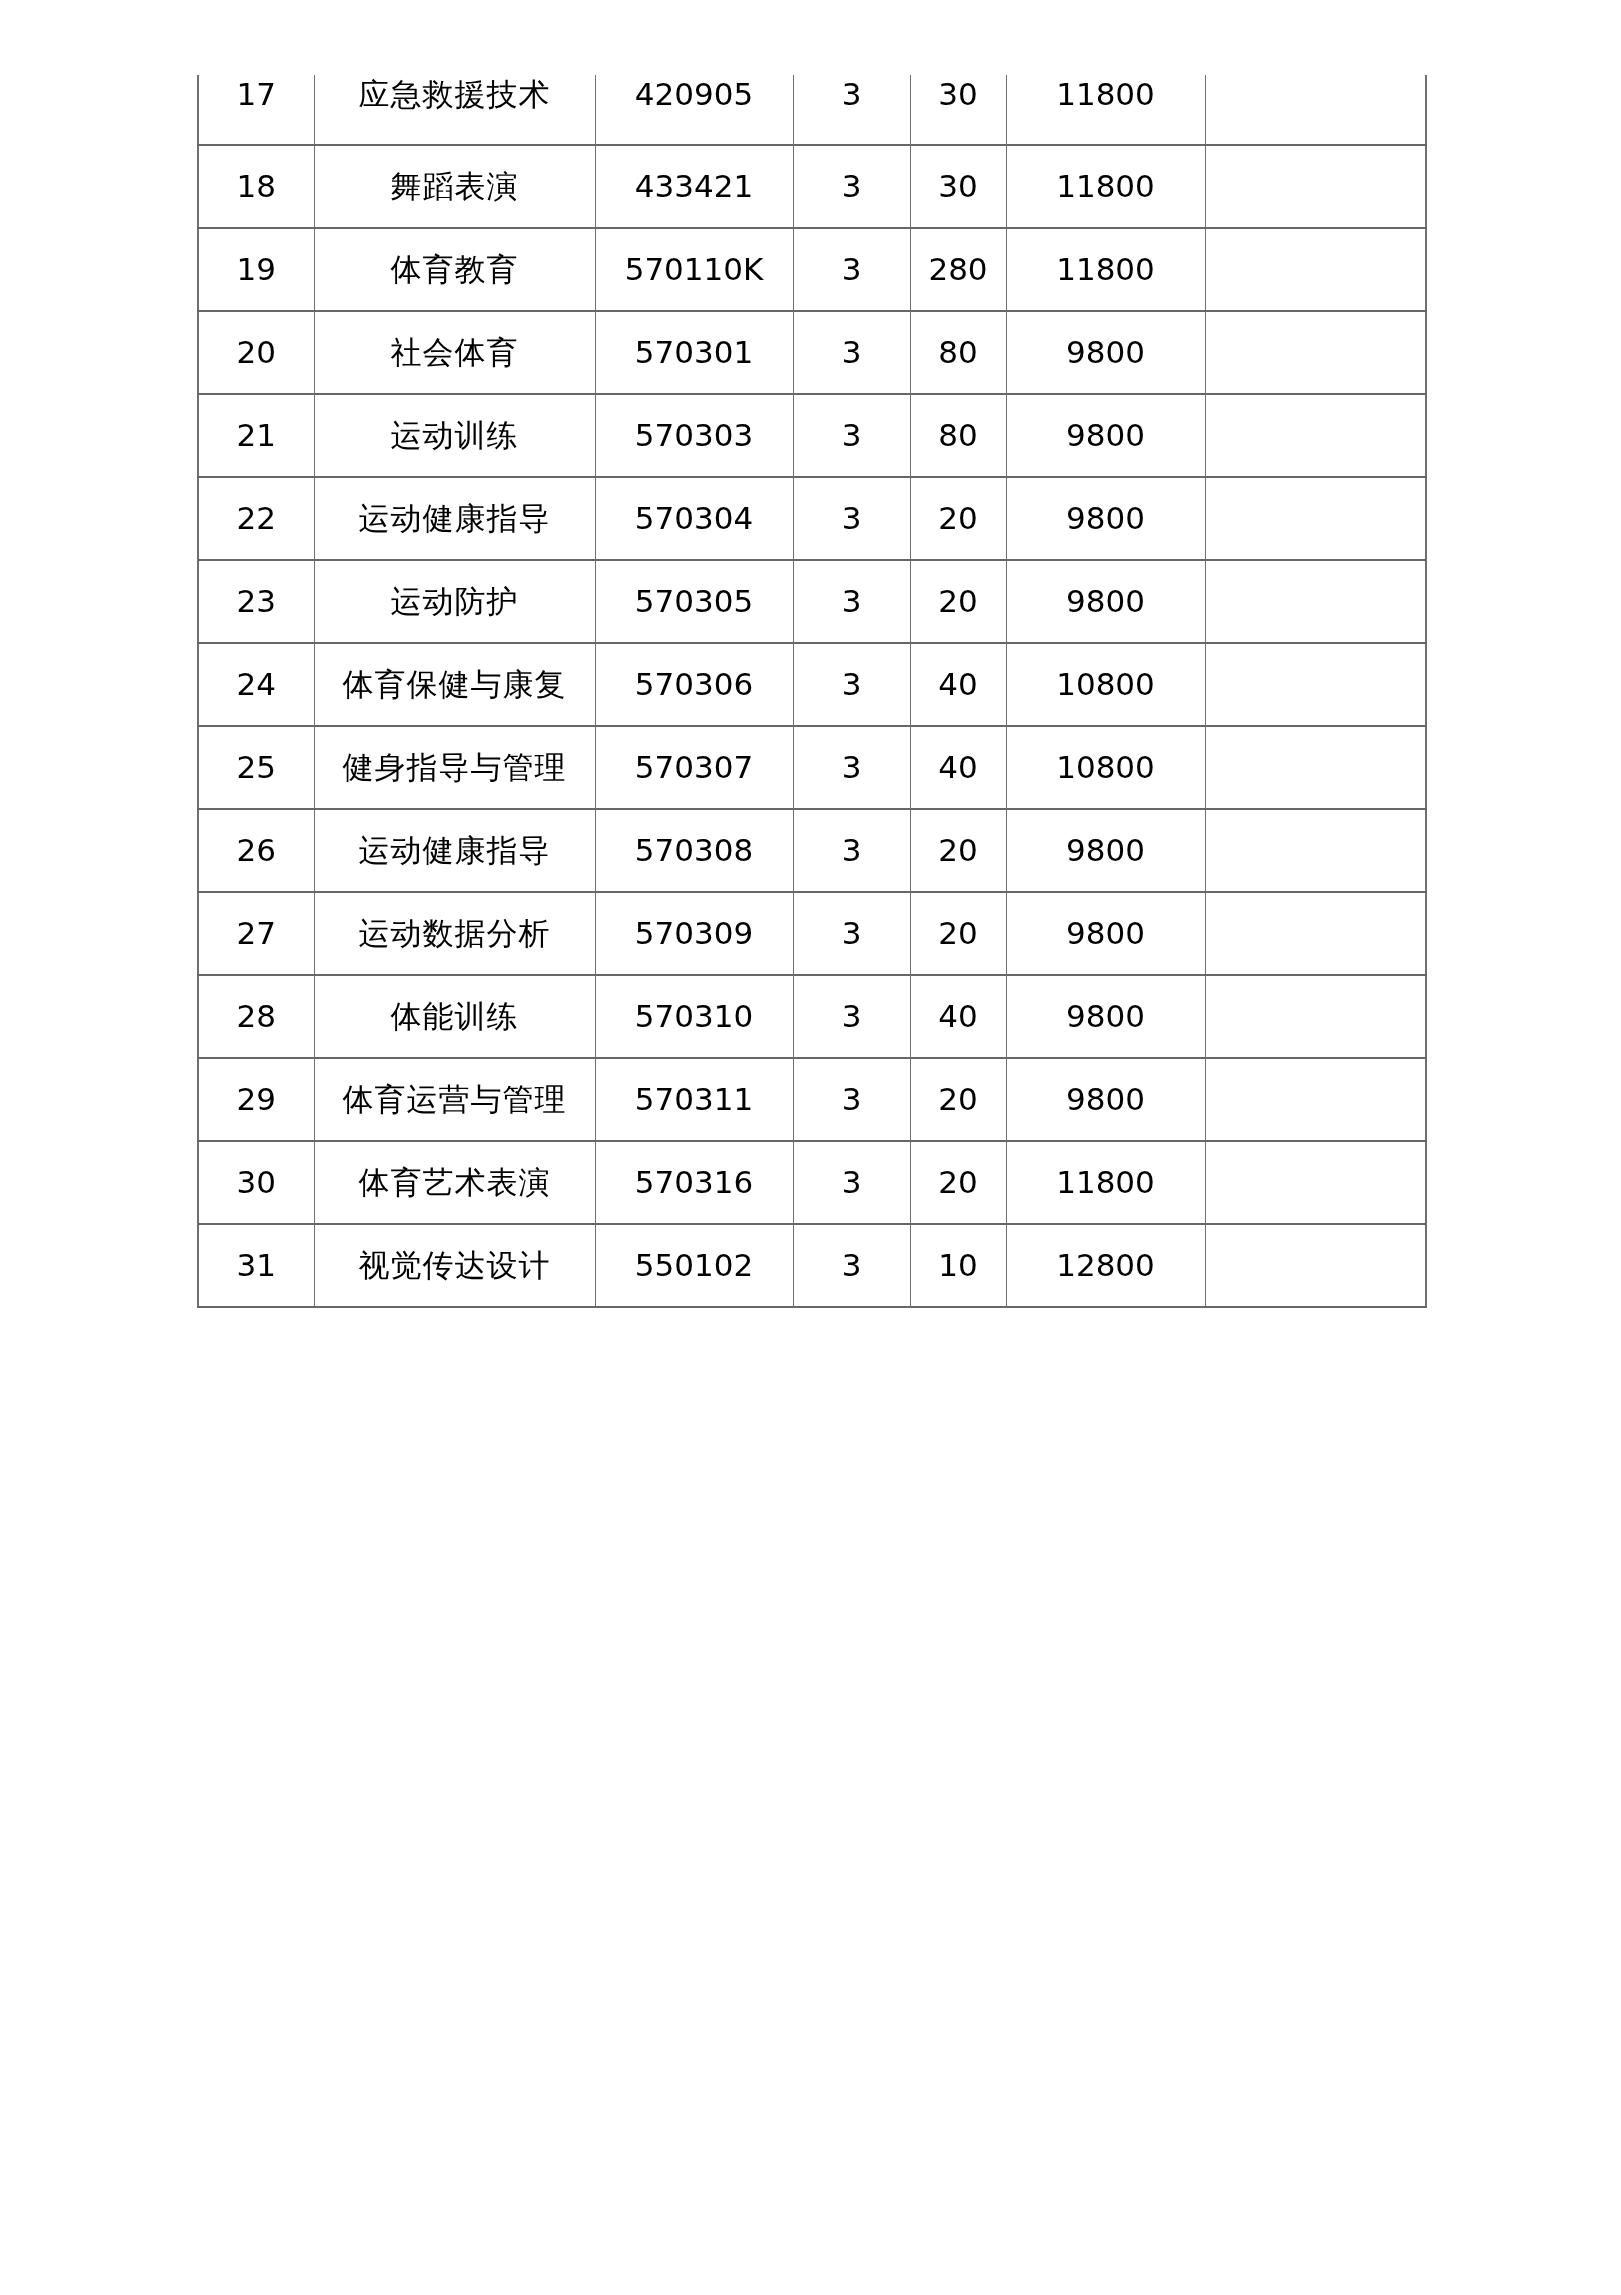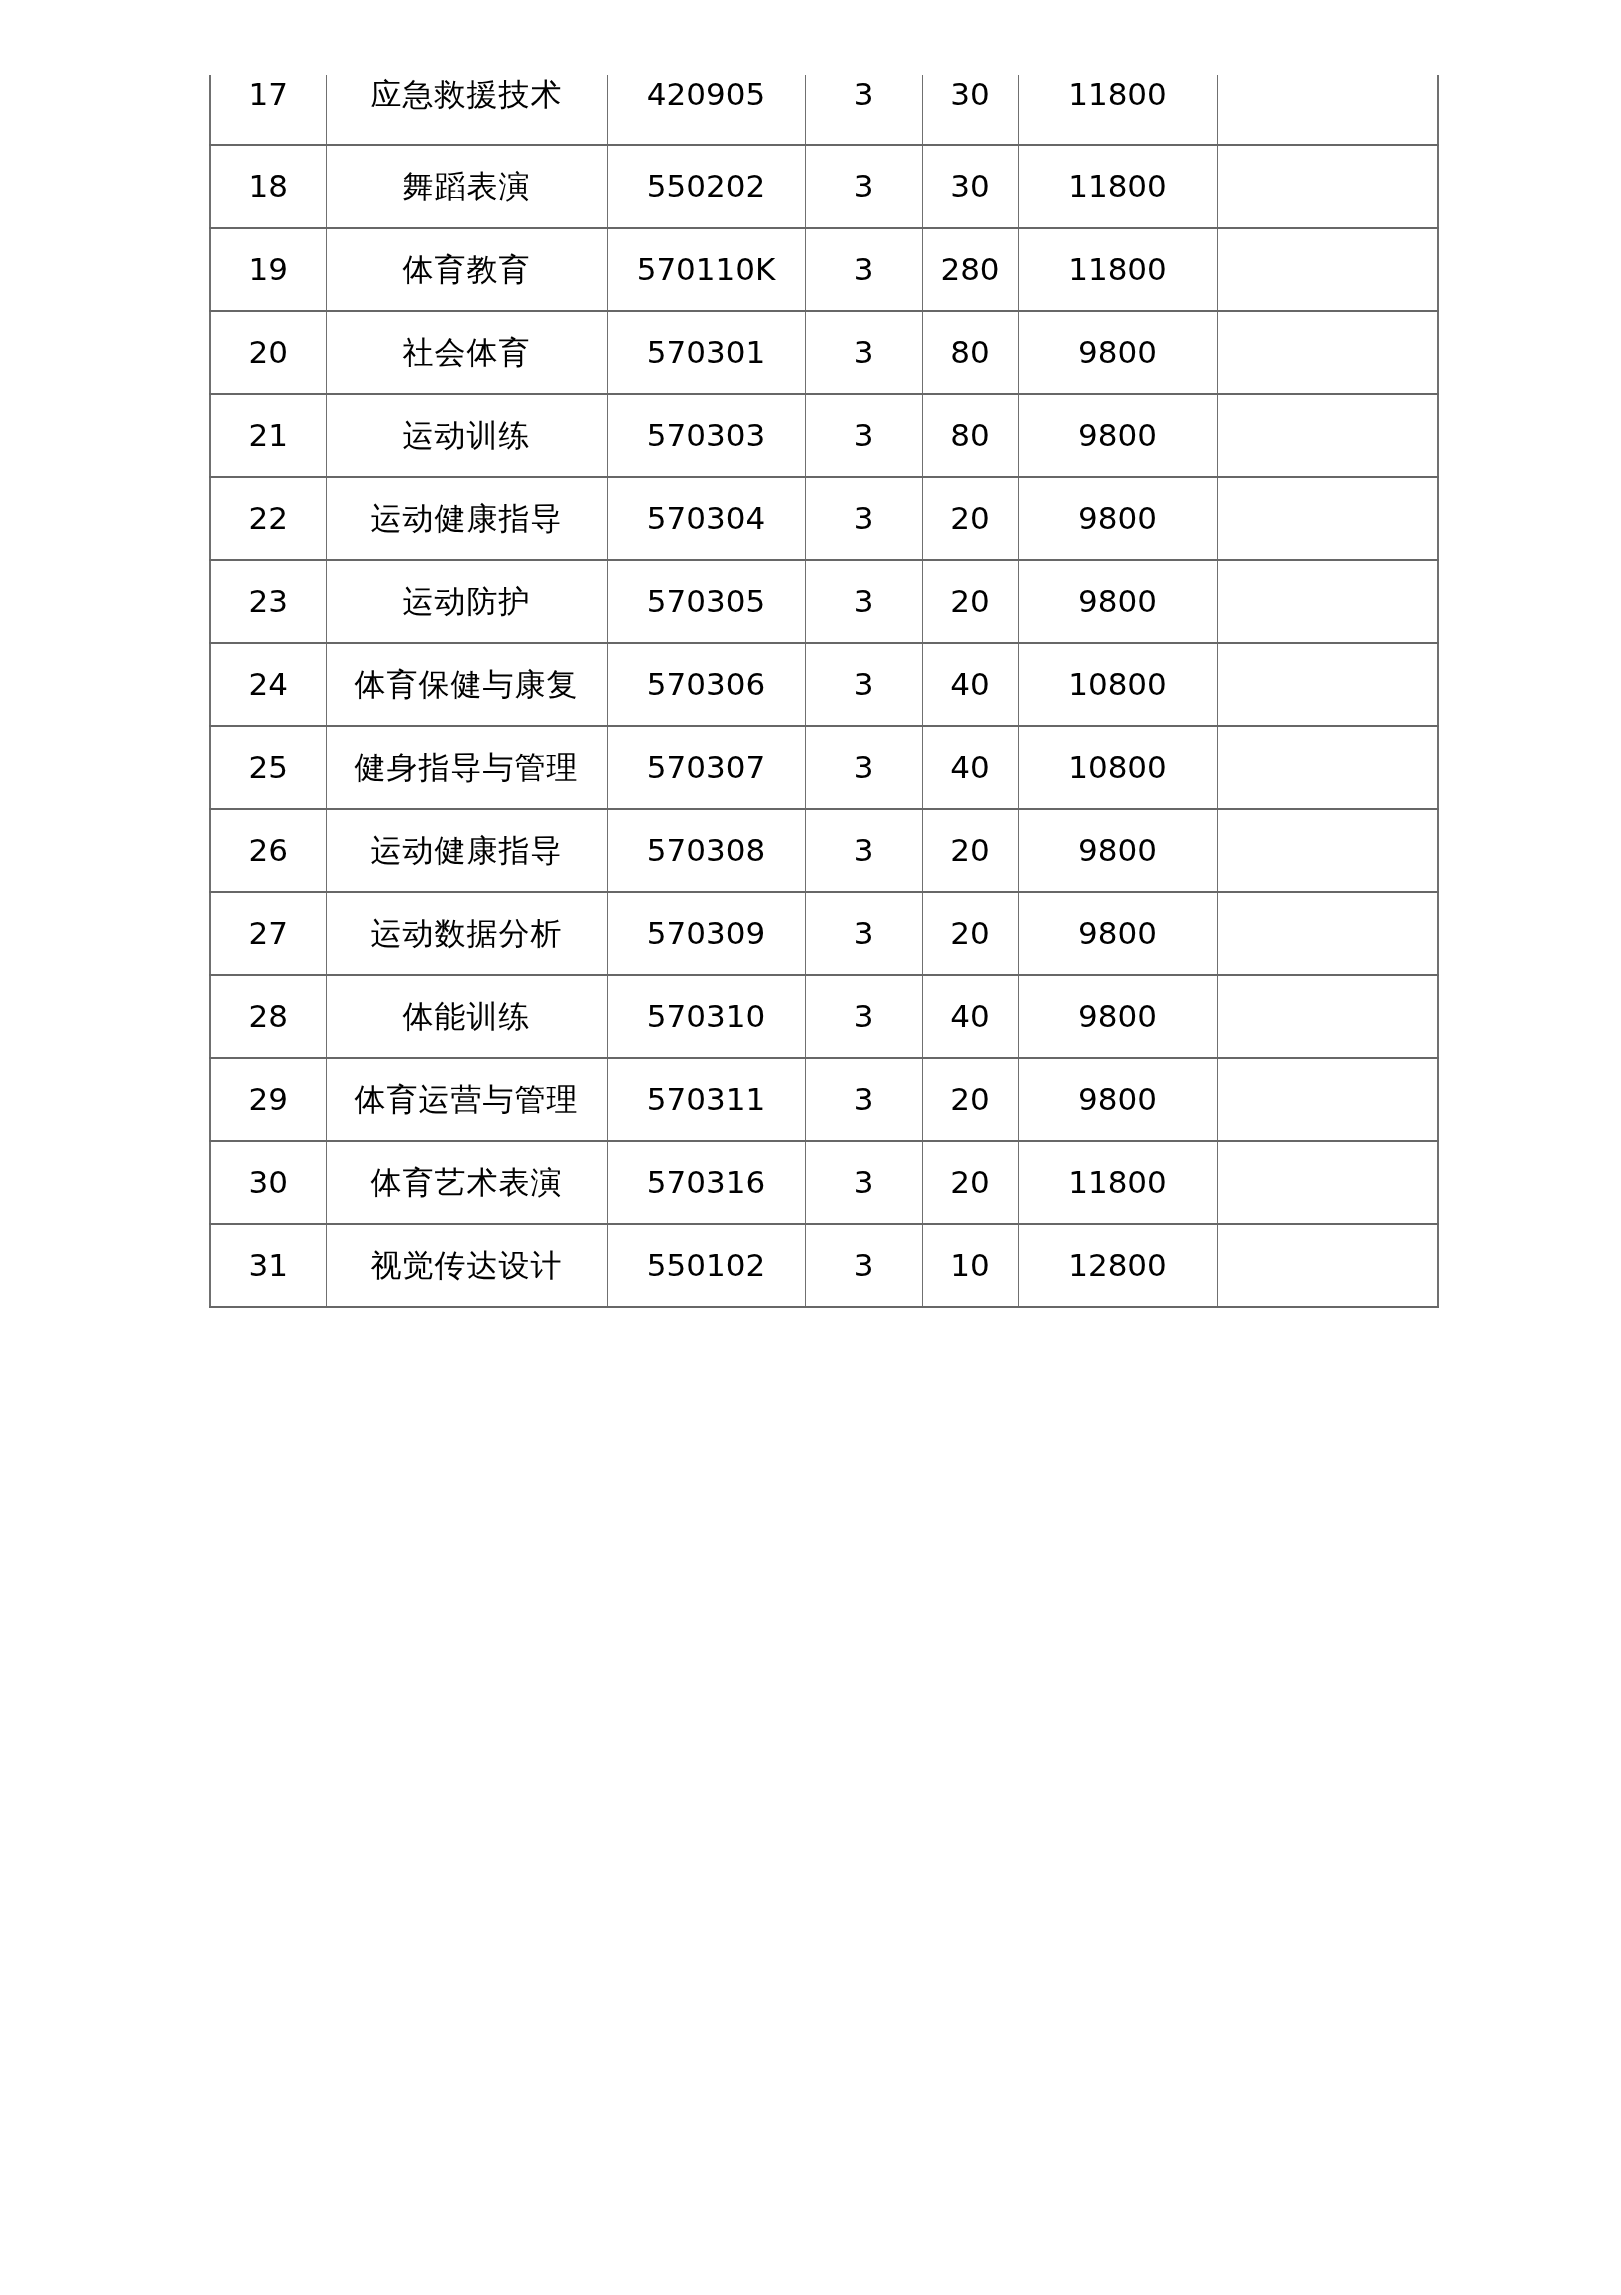--- a/index.html
+++ b/index.html
@@ -13,21 +13,21 @@
   .page{
     position:relative;
     width:1622px;
     height:2295px;
     background:var(--paper);
     overflow:hidden;
     font-family:"Liberation Serif","DejaVu Serif",serif;
   }
   table.enroll{
     position:absolute;
-    left:209px;
+    left:197px;
     top:75px;
     border-collapse:collapse;
     table-layout:fixed;
     width:1227px;
   }
   table.enroll td{
     border-left:1.5px solid var(--vline);
     border-right:1.5px solid var(--vline);
     border-top:2.6px solid var(--hline);
     border-bottom:2.6px solid var(--hline);
@@ -73,21 +73,21 @@
         <td class="c-name">应急救援技术</td>
         <td class="c-code">420905</td>
         <td class="c-dur">3</td>
         <td class="c-plan">30</td>
         <td class="c-fee">11800</td>
         <td class="c-note"></td>
       </tr>
       <tr>
         <td class="c-no">18</td>
         <td class="c-name">舞蹈表演</td>
-        <td class="c-code">550202</td>
+        <td class="c-code">433421</td>
         <td class="c-dur">3</td>
         <td class="c-plan">30</td>
         <td class="c-fee">11800</td>
         <td class="c-note"></td>
       </tr>
       <tr>
         <td class="c-no">19</td>
         <td class="c-name">体育教育</td>
         <td class="c-code">570110K</td>
         <td class="c-dur">3</td>

